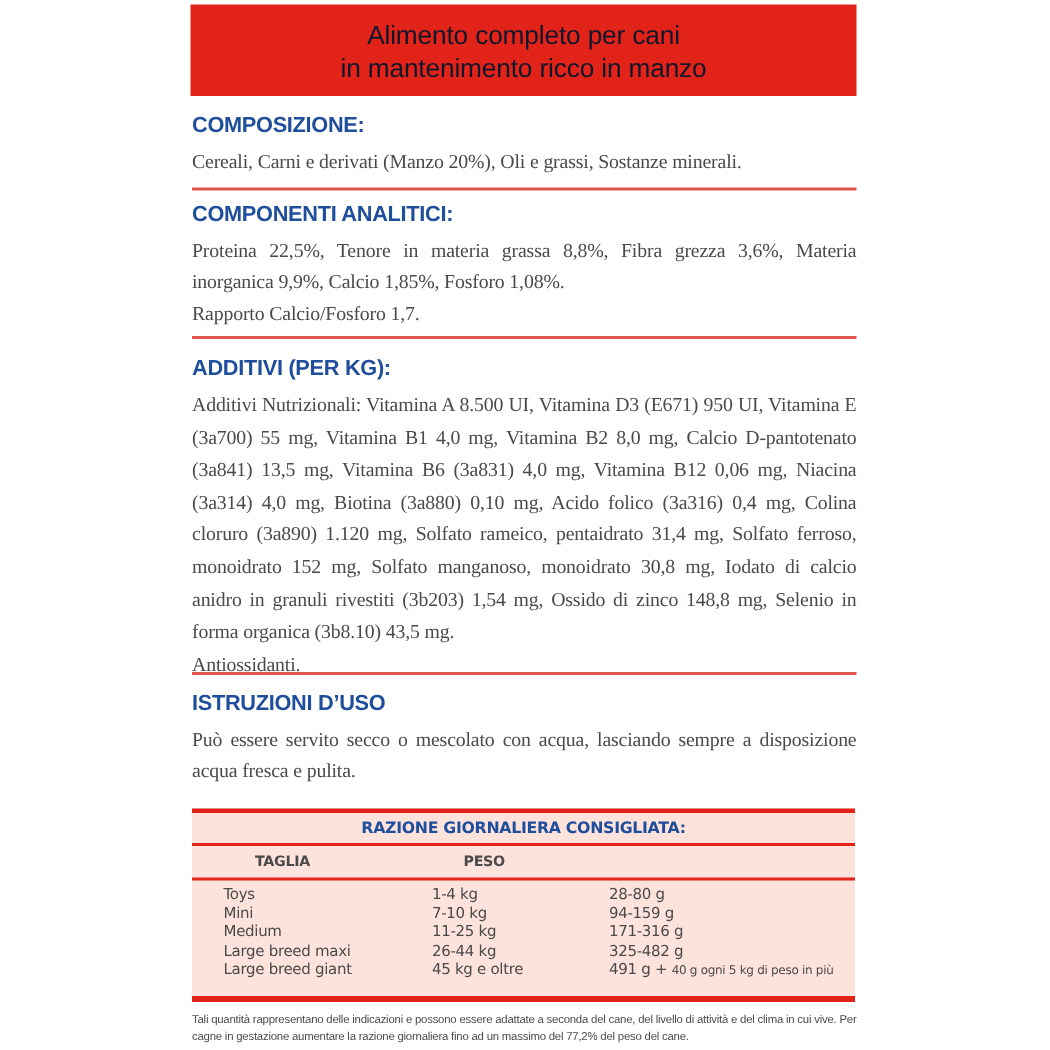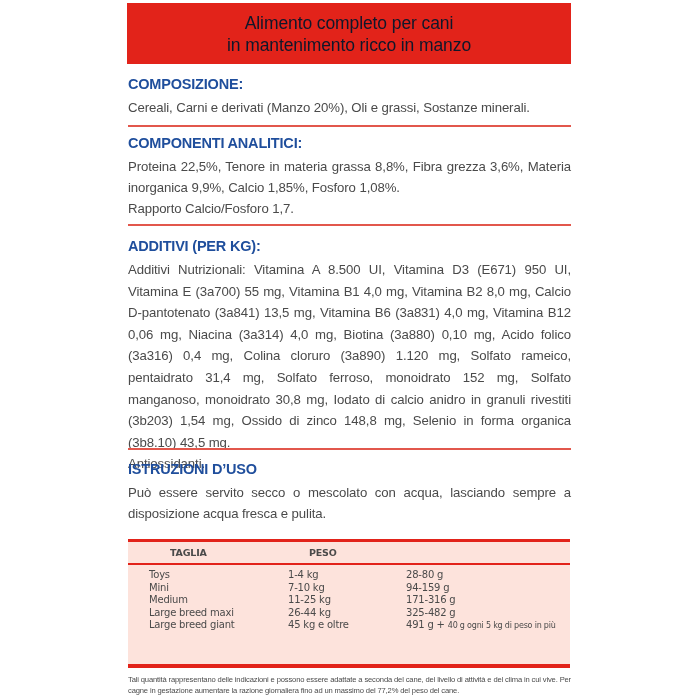--- a/index.html
+++ b/index.html
@@ -47,20 +47,21 @@
       line-height: 18px;
       letter-spacing: -0.2px;
       margin: 0;
     }
     .sec-body {
       font-size: 13.2px;
       line-height: 21px;
       color: #4a4a4a;
       margin: 4px 0 0 0;
       letter-spacing: -0.1px;
+      font-family: Liberation Serif, serif;
     }
     .justify {
       text-align: justify;
       text-align-last: left;
     }
     .divider {
       position: absolute;
       left: 0;
       width: 443px;
       height: 2px;
@@ -168,20 +169,21 @@
   </div>
 
   <div class="divider" id="div-3"></div>
 
   <div class="section" id="sec-istr">
     <h2 class="sec-title">ISTRUZIONI D’USO</h2>
     <p class="sec-body justify">Può essere servito secco o mescolato con acqua, lasciando sempre a disposizione acqua fresca e pulita.</p>
   </div>
 
   <div class="ration">
+    <div class="ration-title">RAZIONE GIORNALIERA CONSIGLIATA:</div>
     <div class="ration-head">
       <div class="col-a">TAGLIA</div>
       <div class="col-b">PESO</div>
     </div>
     <div class="ration-rows">
       <div class="ration-row">
         <div class="col-a">Toys</div>
         <div class="col-b">1-4 kg</div>
         <div class="col-c">28-80 g</div>
       </div>

